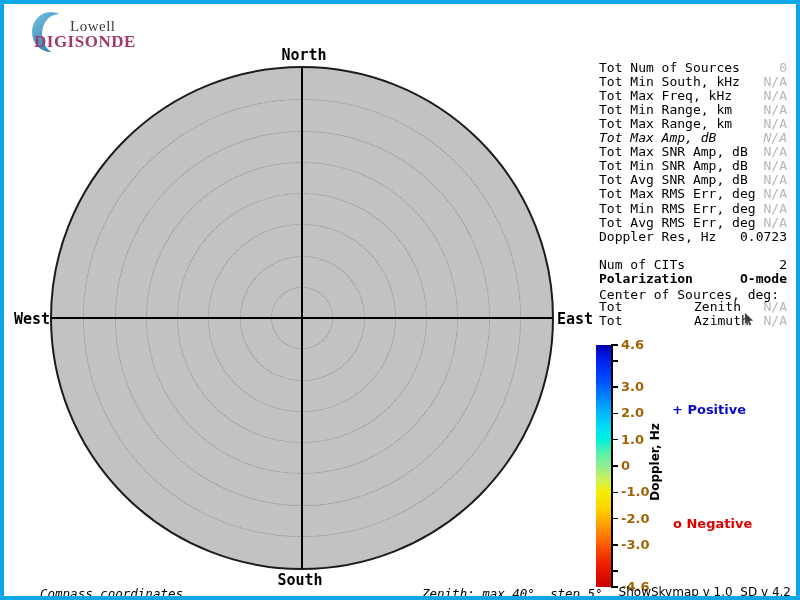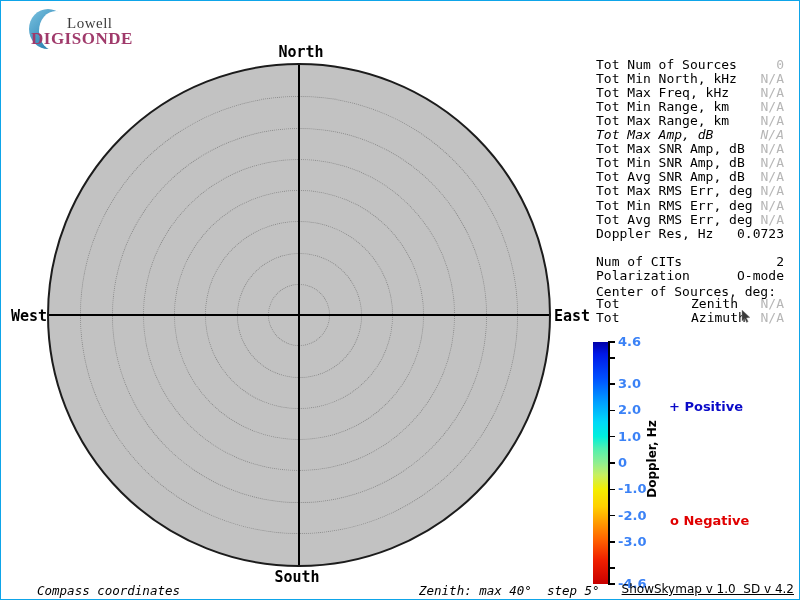--- a/index.html
+++ b/index.html
@@ -1,16 +1,16 @@
 <!DOCTYPE html>
 <html><head>
 <meta charset="utf-8">
 <style>
   html,body{margin:0;padding:0;background:#fff;}
-  .page{position:relative;width:800px;height:600px;background:#ffffff;border:1px solid #0ea5e9;
+  .page{position:relative;width:800px;height:600px;background:#ffffff;border:4px solid #0ea5e9;
         box-sizing:border-box;overflow:hidden;font-family:"DejaVu Sans Mono",monospace;}
   .abs{position:absolute;}
 
   
   .logo{left:26px;top:6px;width:130px;height:44px;}
   .arc-outer{position:absolute;left:2px;top:2px;width:38px;height:40px;border-radius:50%;
              background:linear-gradient(135deg,#7cc3e0 0%,#3e93c0 55%,#1f6fa0 100%);}
   .arc-inner{position:absolute;left:12px;top:4px;width:34px;height:40px;border-radius:50%;background:#fff;}
   .logo-lowell{position:absolute;left:40px;top:8px;font:15px "Liberation Serif",serif;color:#3c3c3c;letter-spacing:.5px;}
   .logo-digi{position:absolute;left:4px;top:22px;font:bold 17px "Liberation Serif",serif;color:#a03a6b;letter-spacing:.5px;}
@@ -38,21 +38,21 @@
 
   
   .cbar{left:592px;top:341px;width:15px;height:242px;
         background:linear-gradient(to bottom,
           #0000a8 0%,#0018e8 5%,#0050ff 15%,#00a0ff 25%,#00d8f8 33%,#00f0dc 39%,
           #50f0b0 44%,#90ee90 50%,#c8f060 55%,#f4ee00 61%,#ffd000 68%,#ffa000 74%,
           #ff6000 82%,#f02000 90%,#c80000 100%);}
   .cbar-axis{left:607px;top:341px;width:1.6px;height:243px;background:#000;}
   .cb-tick{position:absolute;left:607px;width:7px;height:1.6px;background:#000;}
   .cb-lab{position:absolute;left:617px;height:16px;line-height:16px;
-          font:bold 13px "DejaVu Sans",sans-serif;color:#3b82f6;white-space:nowrap;}
+          font:bold 13px "DejaVu Sans",sans-serif;color:#a16207;white-space:nowrap;}
   .cbar-title{left:601px;top:451px;width:100px;height:14px;text-align:center;
               font:bold 12px "DejaVu Sans",sans-serif;transform:rotate(-90deg);color:#000;}
   .pos-label{left:668px;top:398px;font:bold 13px "DejaVu Sans",sans-serif;color:#0a0ac8;white-space:pre;}
   .neg-label{left:669px;top:512px;font:bold 13px "DejaVu Sans",sans-serif;color:#e00000;white-space:pre;text-align:right;}
 
   
   .foot-it{font:italic 12.5px "DejaVu Sans Mono",monospace;color:#000;white-space:pre;}
   .foot-left{left:8px;top:582px;margin-left:28px;}
   .foot-mid{left:418px;top:582px;}
   .foot-right{right:5px;top:581px;font:12px "DejaVu Sans",sans-serif;color:#000;
@@ -85,34 +85,34 @@
     <div class="axis-h"></div>
     <div class="axis-v"></div>
   </div>
   <div class="abs compass" style="left:270px;top:42px;width:60px;">North</div>
   <div class="abs compass" style="left:266px;top:567px;width:60px;">South</div>
   <div class="abs compass" style="left:8px;top:306px;width:38px;text-align:right;">West</div>
   <div class="abs compass" style="left:553px;top:306px;width:40px;text-align:left;">East</div>
 
   <div class="abs stats" id="stats">
       <div class="stats-row" style="top: 0px;"><span class="stat-label">Tot Num of Sources</span><span class="stat-value muted">0</span></div>
-      <div class="stats-row" style="top: 14.05px;"><span class="stat-label">Tot Min North, kHz</span><span class="stat-value muted">N/A</span></div>
+      <div class="stats-row" style="top: 14.05px;"><span class="stat-label">Tot Min South, kHz</span><span class="stat-value muted">N/A</span></div>
       <div class="stats-row" style="top: 28.1px;"><span class="stat-label">Tot Max Freq, kHz</span><span class="stat-value muted">N/A</span></div>
       <div class="stats-row" style="top: 42.15px;"><span class="stat-label">Tot Min Range, km</span><span class="stat-value muted">N/A</span></div>
       <div class="stats-row" style="top: 56.2px;"><span class="stat-label">Tot Max Range, km</span><span class="stat-value muted">N/A</span></div>
       <div class="stats-row" style="top: 70.25px; font-style: italic;"><span class="stat-label">Tot Max Amp, dB</span><span class="stat-value muted">N/A</span></div>
       <div class="stats-row" style="top: 84.3px;"><span class="stat-label">Tot Max SNR Amp, dB</span><span class="stat-value muted">N/A</span></div>
       <div class="stats-row" style="top: 98.35px;"><span class="stat-label">Tot Min SNR Amp, dB</span><span class="stat-value muted">N/A</span></div>
       <div class="stats-row" style="top: 112.4px;"><span class="stat-label">Tot Avg SNR Amp, dB</span><span class="stat-value muted">N/A</span></div>
       <div class="stats-row" style="top: 126.45px;"><span class="stat-label">Tot Max RMS Err, deg</span><span class="stat-value muted">N/A</span></div>
       <div class="stats-row" style="top: 140.5px;"><span class="stat-label">Tot Min RMS Err, deg</span><span class="stat-value muted">N/A</span></div>
       <div class="stats-row" style="top: 154.55px;"><span class="stat-label">Tot Avg RMS Err, deg</span><span class="stat-value muted">N/A</span></div>
       <div class="stats-row" style="top: 168.6px;"><span class="stat-label">Doppler Res, Hz</span><span class="stat-value">0.0723</span></div>
       <div class="stats-row" style="top: 196.7px;"><span class="stat-label">Num of CITs</span><span class="stat-value">2</span></div>
-      <div class="stats-row" style="top: 210.75px;"><span class="stat-label">Polarization</span><span class="stat-value">O-mode</span></div>
+      <div class="stats-row" style="top: 210.75px; font-weight: bold;"><span class="stat-label">Polarization</span><span class="stat-value">O-mode</span></div>
       <div class="stats-row" style="top: 227px;"><span class="stat-label">Center of Sources, deg:</span></div>
       <div class="stats-row" style="top: 238.85px;"><span class="stat-label">Tot</span><span class="stat-mid">Zenith</span><span class="stat-value muted">N/A</span></div>
       <div class="stats-row" style="top: 252.9px;"><span class="stat-label">Tot</span><span class="stat-mid">Azimuth</span><span class="stat-value muted">N/A</span></div>
     </div>
 
   <svg class="abs cursor" viewBox="0 0 10 13">
     <path d="M1,0 L1,11 L3.8,8.6 L5.6,12.4 L7.2,11.6 L5.4,7.9 L9,7.6 Z" fill="#3a3a3a" stroke="#888" stroke-width="0.4"></path>
   </svg>
 
   <div class="abs cbar"></div>

